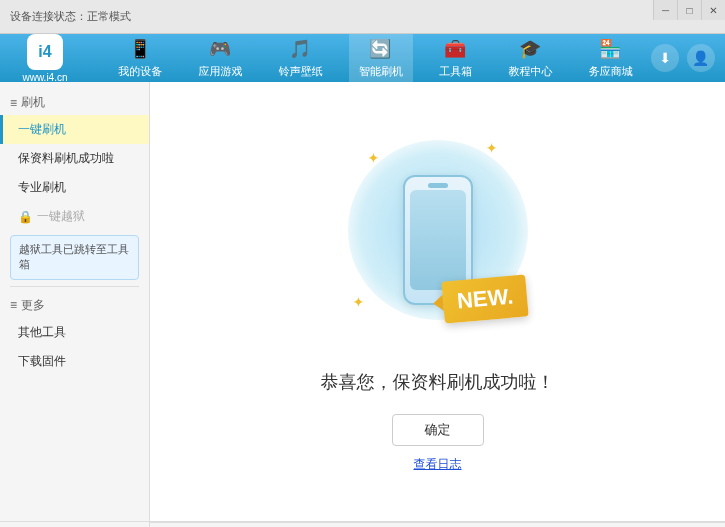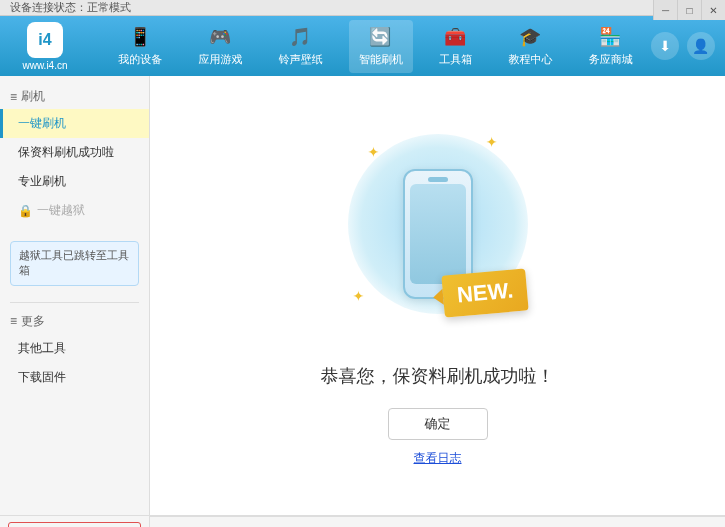--- a/index.html
+++ b/index.html
@@ -1,21 +1,21 @@
 <!DOCTYPE html>
 <html><head>
   <meta charset="utf-8">
   <style>
     * { margin: 0; padding: 0; box-sizing: border-box; }
     body { width: 725px; height: 527px; font-family: 'Microsoft YaHei', Arial, sans-serif; font-size: 12px; overflow: hidden; background: #f0f0f0; }
 
     
     .header {
       background: linear-gradient(180deg, #4ab3e8 0%, #2196c8 100%);
-      height: 60px;
+      height: 48px;
       display: flex;
       align-items: center;
       padding: 0 10px;
     }
     .logo-area {
       display: flex;
       flex-direction: column;
       align-items: center;
       margin-right: 20px;
       min-width: 70px;
@@ -73,21 +73,21 @@
     }
     .sidebar-item {
       padding: 6px 18px; cursor: pointer; color: #333; font-size: 12px;
     }
     .sidebar-item.active { background: #fef9c3; color: #2196c8; border-left: 3px solid #2196c8; padding-left: 15px; }
     .sidebar-disabled {
       padding: 6px 18px; color: #aaa; font-size: 12px;
       display: flex; align-items: center; gap: 4px;
     }
     .sidebar-notice {
-      margin: 16px 10px;
+      margin: 4px 10px;
       background: #e8f4ff;
       border: 1px solid #b3d9f5;
       border-radius: 4px;
       padding: 6px 8px;
       color: #555; font-size: 11px; line-height: 1.4;
     }
     .sidebar-divider {
       height: 1px; background: #ddd; margin: 6px 10px;
     }
     .sidebar-more-label {
@@ -169,21 +169,21 @@
       font-size: 14px;
     }
     .sparkle-1 { top: 20px; left: 30px; }
     .sparkle-2 { top: 10px; right: 40px; }
     .sparkle-3 { bottom: 40px; left: 15px; }
 
     .success-text {
       font-size: 18px; color: #333; margin-bottom: 20px; font-weight: 500;
     }
     .confirm-btn {
-      width: 100px; height: 32px;
+      width: 92px; height: 32px;
       background: #fff; border: 1px solid #ccc;
       border-radius: 4px; cursor: pointer;
       font-size: 13px; color: #333;
       display: flex; align-items: center; justify-content: center;
       margin-bottom: 10px;
     }
     .view-log-link {
       color: #1d4ed8; cursor: pointer; font-size: 12px;
       text-decoration: underline;
     }
@@ -233,21 +233,21 @@
     .win-btn {
       width: 24px; height: 20px;
       display: flex; align-items: center; justify-content: center;
       cursor: pointer; font-size: 10px; color: #555;
       border-left: 1px solid #ccc;
     }
 
     .top-bar {
       position: relative;
       background: #e8e8e8;
-      height: 16px;
+      height: 34px;
       display: flex; align-items: center;
       border-bottom: 1px solid #ccc;
     }
     .breadcrumb { padding-left: 10px; font-size: 11px; color: #555; }
   </style>
 </head>
 <body>
 
 <div class="top-bar">
   <span class="breadcrumb">

